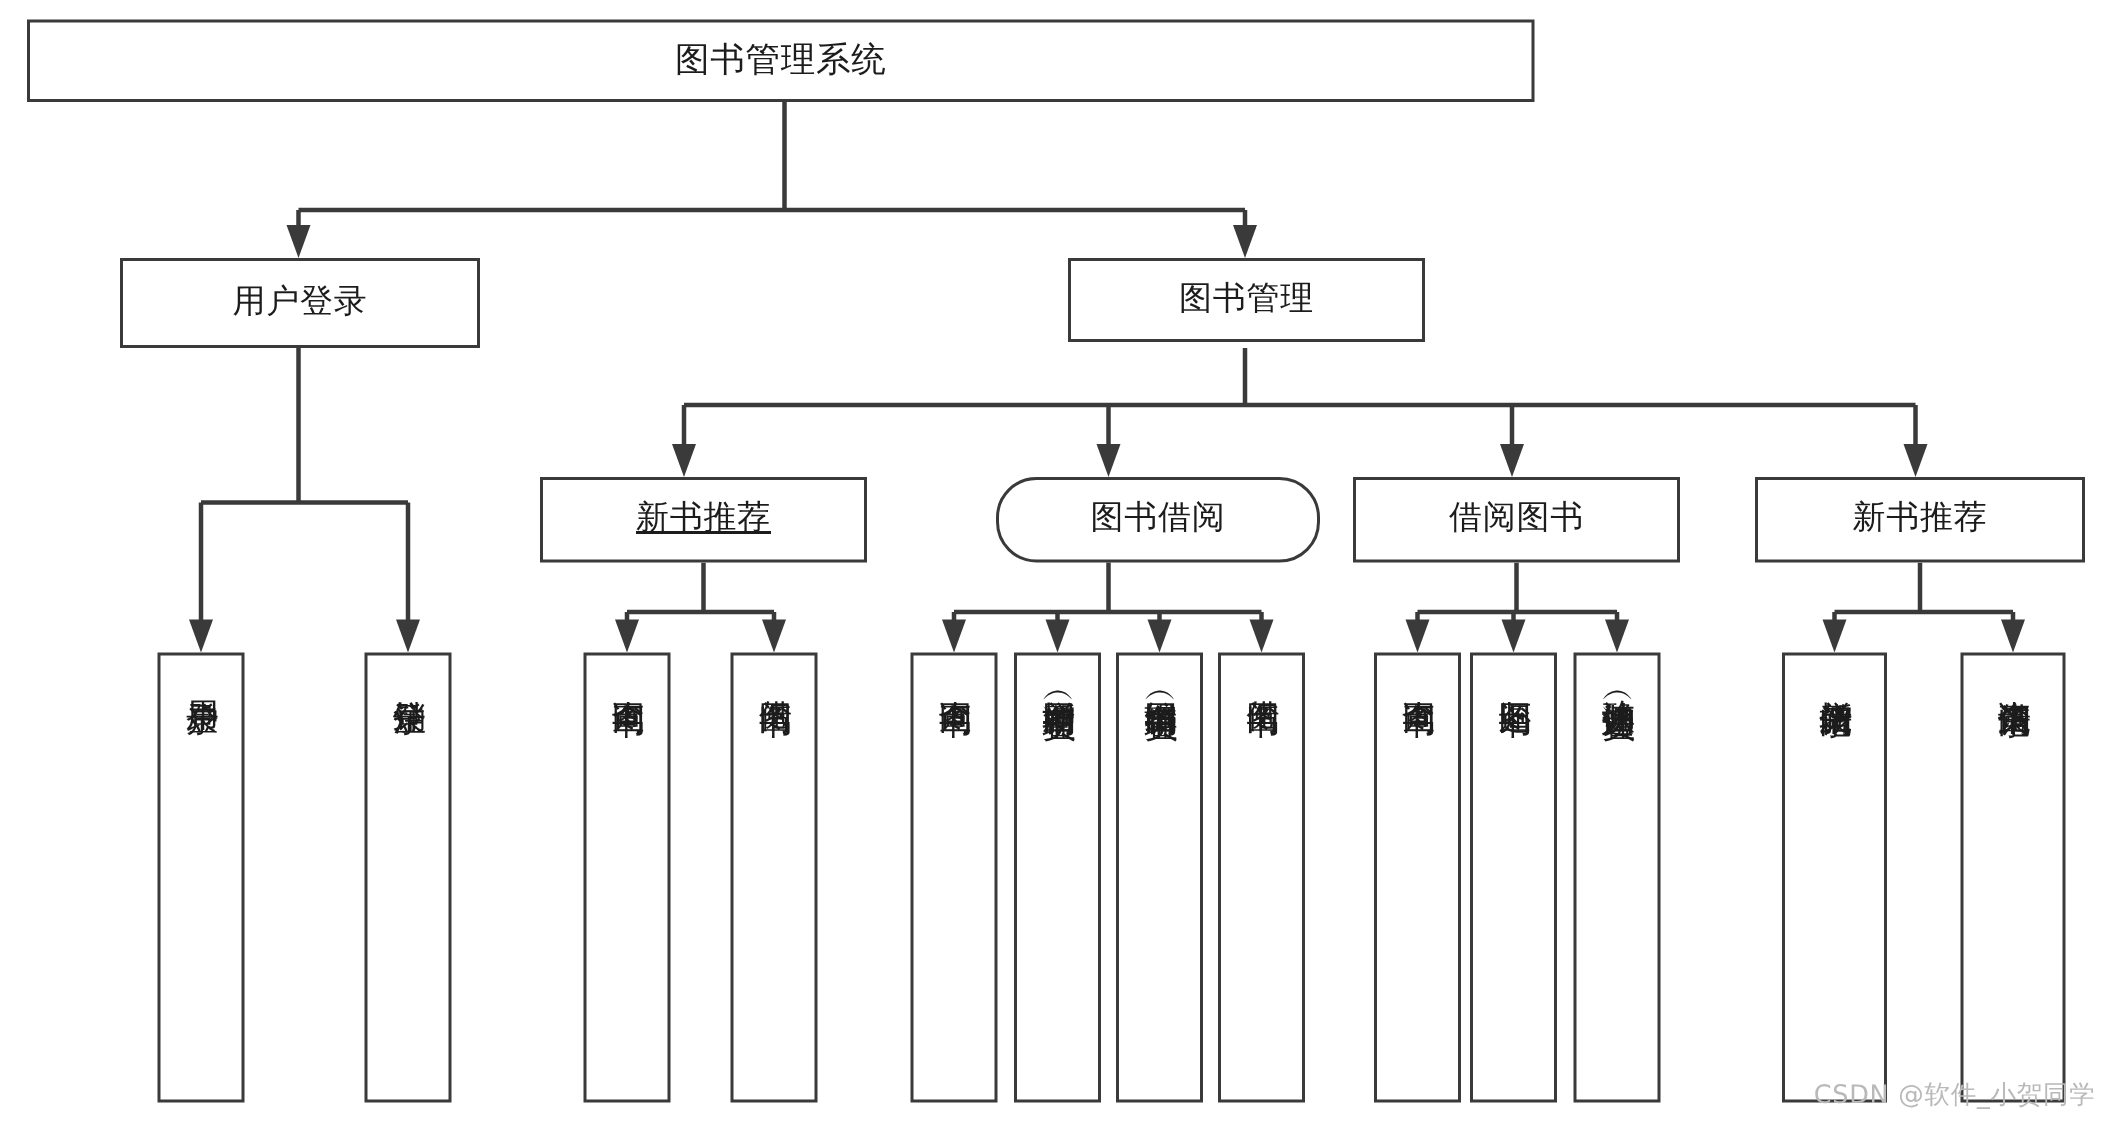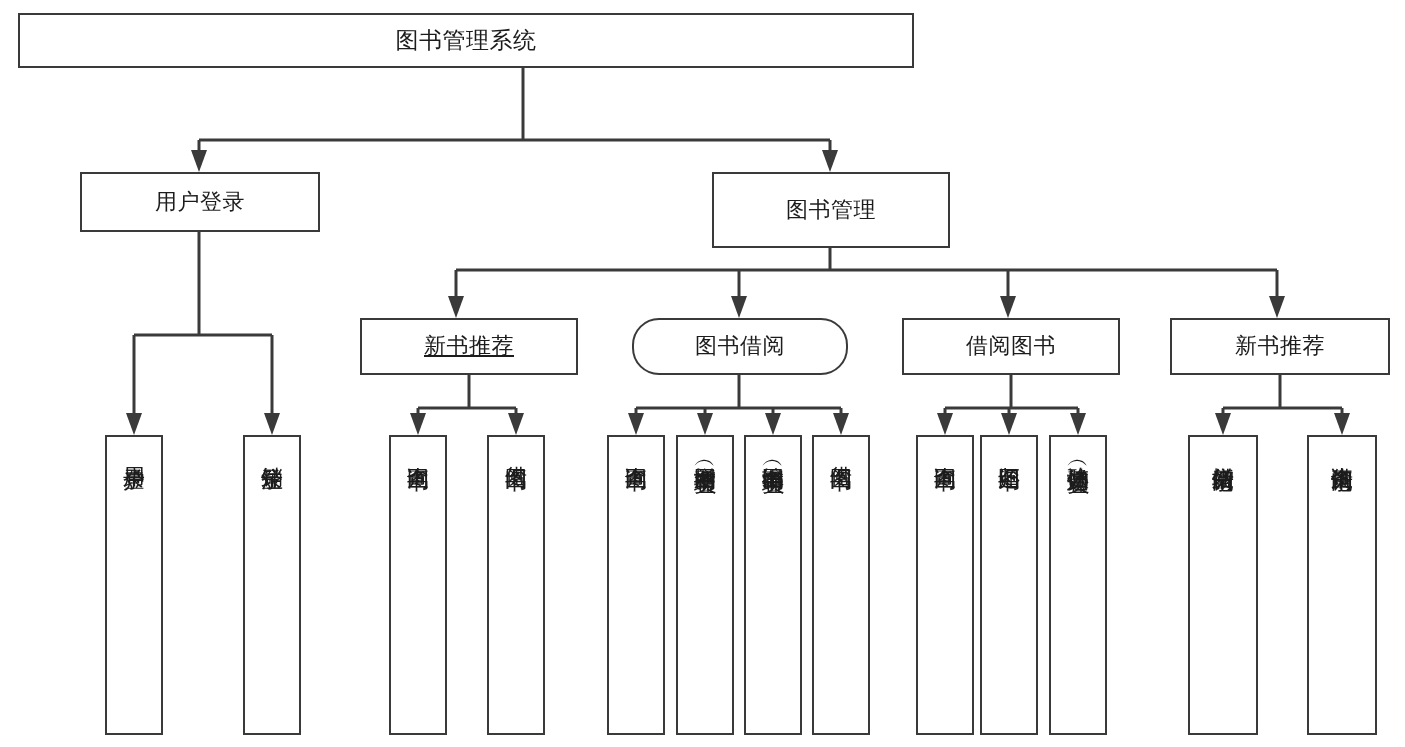--- a/index.html
+++ b/index.html
@@ -122,45 +122,45 @@
       <line x1="1078" y1="408" x2="1078" y2="415" stroke="#3a3a3a" stroke-width="3"></line>
       <polygon points="1070,413 1086,413 1078,435" fill="#3a3a3a"></polygon>
       <line x1="1280" y1="375" x2="1280" y2="408" stroke="#3a3a3a" stroke-width="3"></line>
       <line x1="1223" y1="408" x2="1342" y2="408" stroke="#3a3a3a" stroke-width="3"></line>
       <line x1="1223" y1="408" x2="1223" y2="415" stroke="#3a3a3a" stroke-width="3"></line>
       <polygon points="1215,413 1231,413 1223,435" fill="#3a3a3a"></polygon>
       <line x1="1342" y1="408" x2="1342" y2="415" stroke="#3a3a3a" stroke-width="3"></line>
       <polygon points="1334,413 1350,413 1342,435" fill="#3a3a3a"></polygon>
     </svg>
   <div id="node-layer">
-      <div class="node-box horizontal root" style="left: 18px; top: 13px; width: 896px; height: 55px;">
+      <div class="node-box horizontal root" style="left: 18px; top: 13px; width: 1005px; height: 55px;">
         <span class="node-label">图书管理系统</span>
       </div>
       <div class="node-box horizontal" style="left: 80px; top: 172px; width: 240px; height: 60px;">
         <span class="node-label">用户登录</span>
       </div>
       <div class="node-box vertical" style="left: 105px; top: 435px; width: 58px; height: 300px;">
         <span class="node-label">用户登录</span>
       </div>
       <div class="node-box vertical" style="left: 243px; top: 435px; width: 58px; height: 300px;">
         <span class="node-label">注销登录</span>
       </div>
-      <div class="node-box horizontal" style="left: 712px; top: 172px; width: 238px; height: 76px;">
+      <div class="node-box horizontal" style="left: 712px; top: 172px; width: 238px; height: 56px;">
         <span class="node-label">图书管理</span>
       </div>
       <div class="node-box horizontal" style="left: 360px; top: 318px; width: 218px; height: 57px; text-decoration: underline;">
         <span class="node-label">新书推荐</span>
       </div>
       <div class="node-box vertical" style="left: 389px; top: 435px; width: 58px; height: 300px;">
         <span class="node-label">查询图书</span>
       </div>
       <div class="node-box vertical" style="left: 487px; top: 435px; width: 58px; height: 300px;">
         <span class="node-label">借阅图书</span>
       </div>
-      <div class="node-box horizontal" style="left: 632px; top: 318px; width: 216px; height: 57px; border-radius: 27px;">
+      <div class="node-box horizontal" style="left: 664px; top: 318px; width: 216px; height: 57px; border-radius: 27px;">
         <span class="node-label">图书借阅</span>
       </div>
       <div class="node-box vertical" style="left: 607px; top: 435px; width: 58px; height: 300px;">
         <span class="node-label">查询图书</span>
       </div>
       <div class="node-box vertical" style="left: 676px; top: 435px; width: 58px; height: 300px;">
         <span class="node-label">新增图书（管理员）</span>
       </div>
       <div class="node-box vertical" style="left: 744px; top: 435px; width: 58px; height: 300px;">
         <span class="node-label">编辑图书（管理员）</span>
@@ -183,13 +183,14 @@
       <div class="node-box horizontal" style="left: 1170px; top: 318px; width: 220px; height: 57px;">
         <span class="node-label">新书推荐</span>
       </div>
       <div class="node-box vertical" style="left: 1188px; top: 435px; width: 70px; height: 300px;">
         <span class="node-label">新增借阅记录</span>
       </div>
       <div class="node-box vertical" style="left: 1307px; top: 435px; width: 70px; height: 300px;">
         <span class="node-label">查询借阅记录</span>
       </div>
     </div>
+  <div class="watermark">CSDN @软件_小贺同学</div>
 </div>
 
 </body></html>

